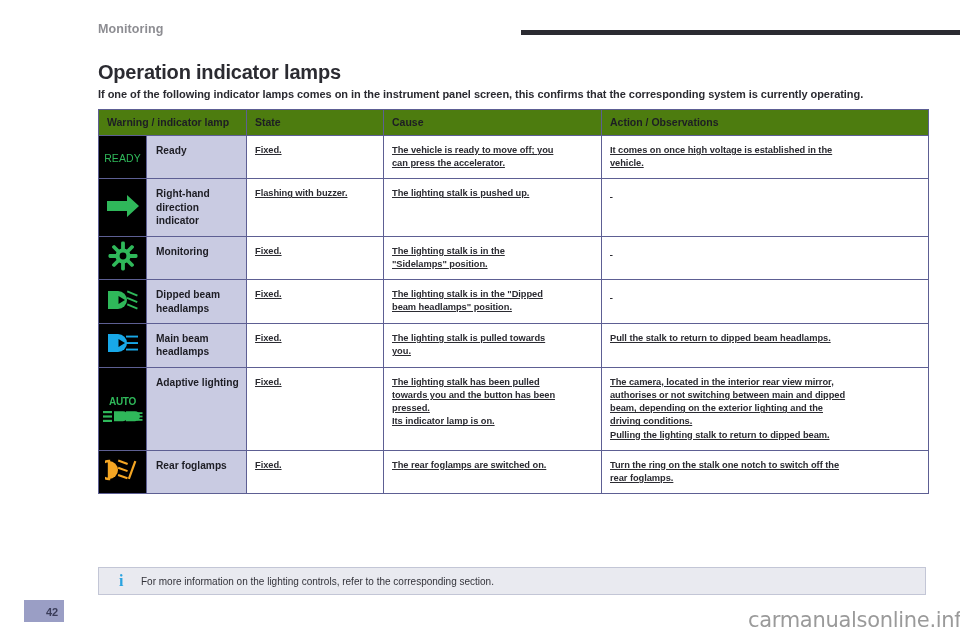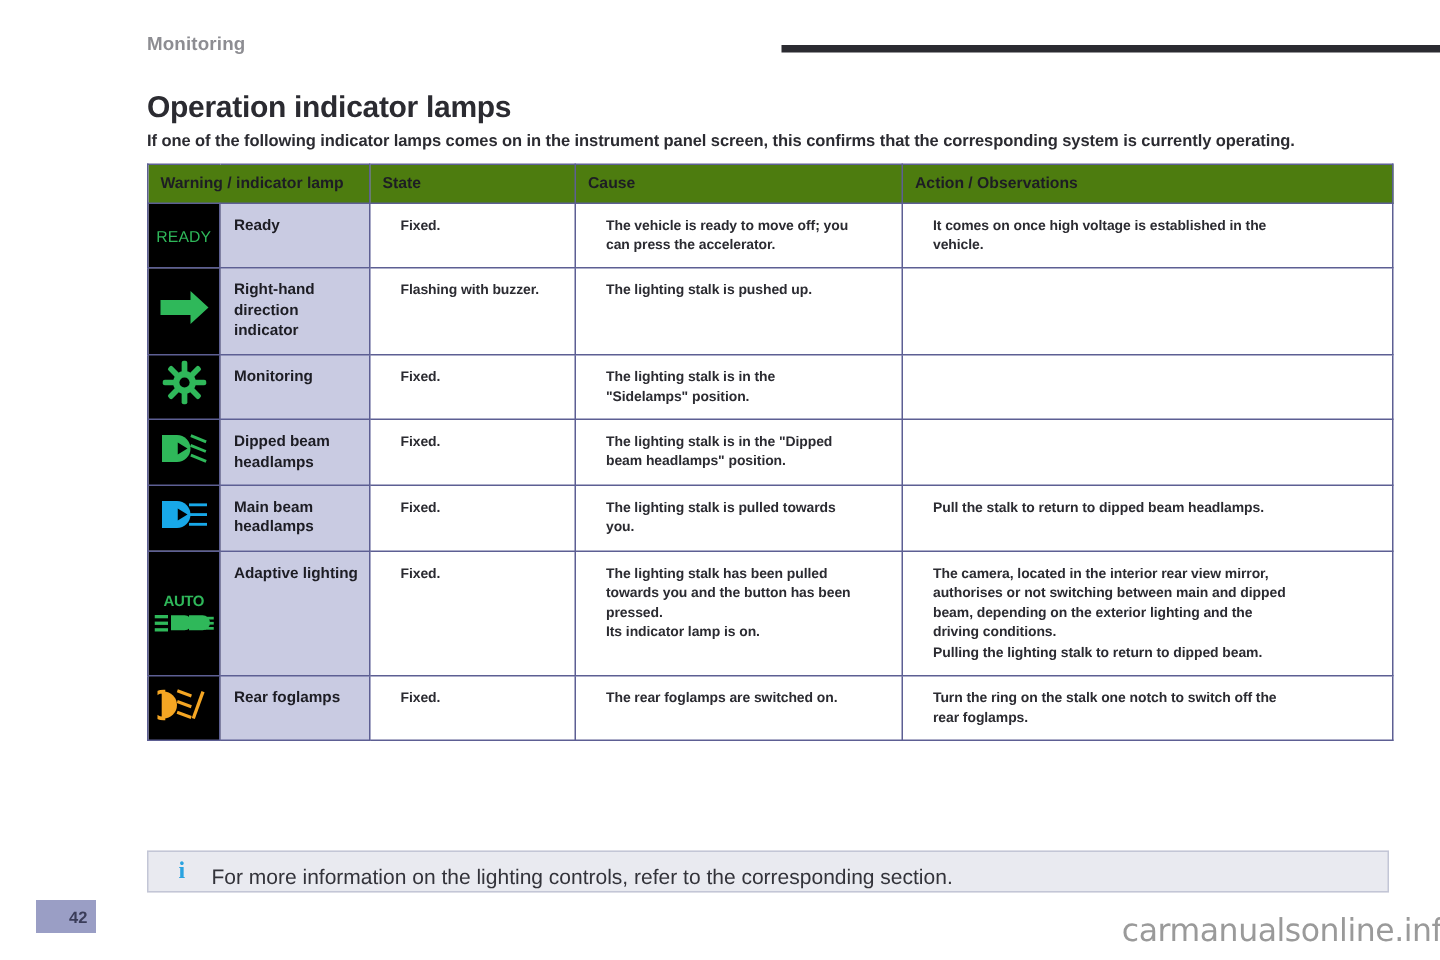--- a/index.html
+++ b/index.html
@@ -67,22 +67,23 @@
     background:#c9cbe2;
     color:#1d1d24;
     font-size:10.2px;font-weight:bold;
     padding:8px 7px 8px 9px;
     line-height:1.32;
   }
   td.state-cell,td.cause-cell,td.action-cell{
     background:#ffffff;
     color:#2b2b31;
     font-size:9.3px;font-weight:bold;
-    padding:8px 8px 8px 20px;
+    padding:8px 8px 8px 8px;
     line-height:1.42;
+    text-decoration:underline;
   }
   td.state-cell{letter-spacing:-.05px;}
   td.cause-cell{letter-spacing:-.05px;}
   td.action-cell{letter-spacing:-.05px;}
   .cell-line{display:block;}
 
   
   .ico{display:inline-block;line-height:0;}
   .ready-badge{
     color:#2fb85a;font-size:10.5px;font-weight:normal;
@@ -103,21 +104,21 @@
     box-sizing:border-box;
   }
   .note-i{
     position:absolute;left:20px;top:5px;
     color:#2aa3e0;font-size:16px;font-weight:bold;
     font-family:"Liberation Serif", serif;
     line-height:1;
   }
   .note-text{
     position:absolute;left:42px;top:8px;
-    font-size:14px;color:#33333a;
+    font-size:10px;color:#33333a;
   }
 
   
   .folio-tab{
     position:absolute;left:0px;top:600px;width:40px;height:22px;
     background:#9a9ec5;
   }
   .folio{
     position:absolute;left:22px;top:606px;
     font-size:11px;font-weight:bold;color:#3a3c59;

